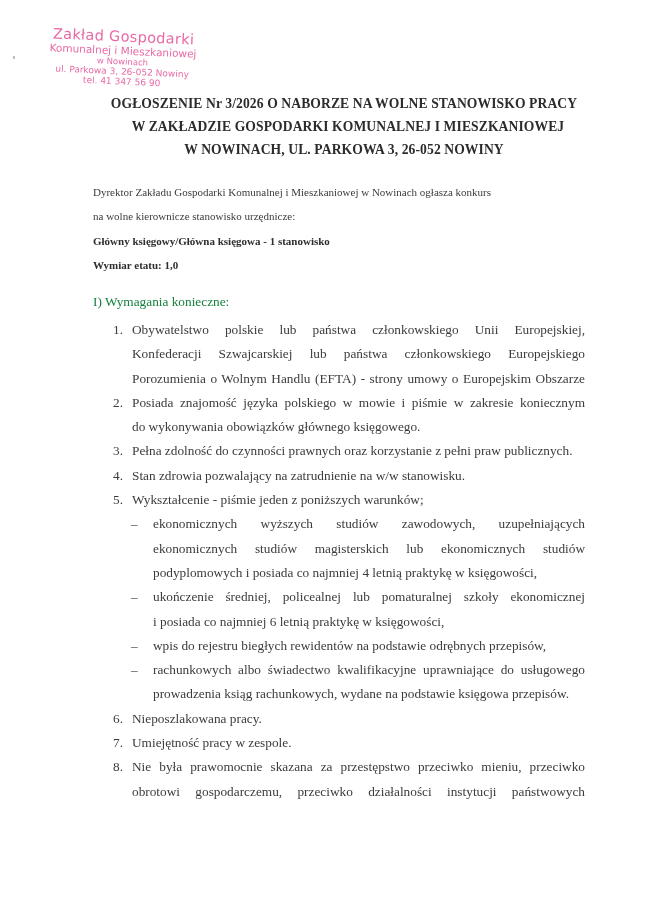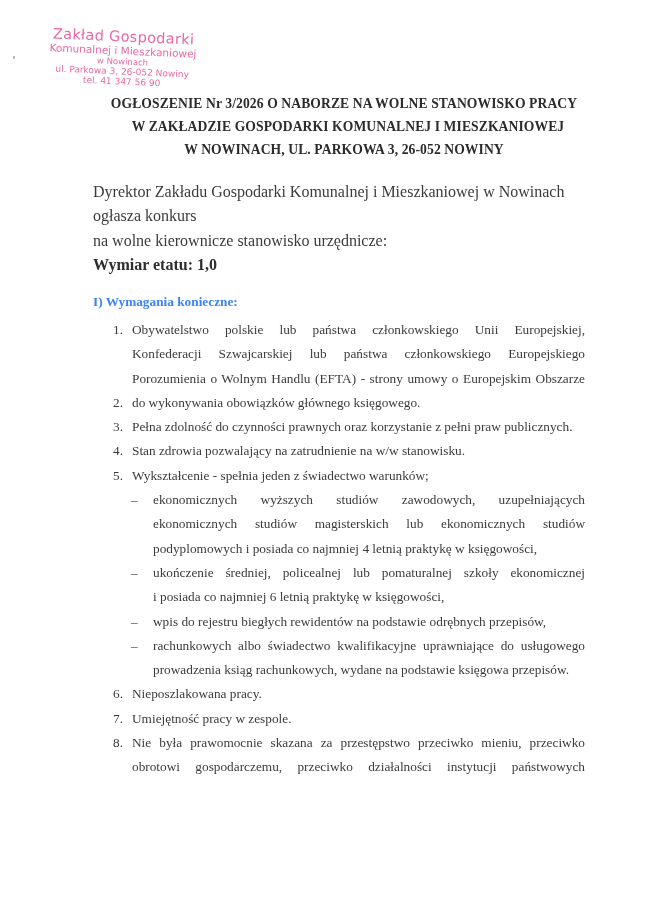--- a/index.html
+++ b/index.html
@@ -16,25 +16,25 @@
   .stamp .s5 { font-size: 9px; line-height: 10px; }
 
   .speck { position: absolute; left: 13px; top: 56px; width: 2px; height: 3px; background: #bbb; }
 
   .title { position: absolute; left: 0; width: 660px; text-align: center;
            font-weight: bold; font-size: 13.6px; color: #2c2c2c; letter-spacing: 0.1px; }
   .t1 { top: 96px; left: 14px; }
   .t2 { top: 119px; left: 18px; }
   .t3 { top: 142px; left: 14px; }
 
-  .text { position: absolute; font-size: 16px; line-height: 24.3px; color: #3b3b3b; }
+  .text { position: absolute; font-size: 11px; line-height: 24.3px; color: #3b3b3b; }
   .intro { left: 93px; top: 180px; width: 500px; }
   .bold { font-weight: bold; color: #2e2e2e; }
 
-  .section { position: absolute; left: 93px; top: 294px; font-weight: bold; font-size: 13.3px; color: #3b82f6; }
+  .section { position: absolute; left: 93px; top: 294px; font-weight: normal; font-size: 13.3px; color: #15803d; }
 
   .list { position: absolute; left: 113px; top: 318px; width: 472px; font-size: 13.3px; line-height: 24.3px; color: #3b3b3b; }
   .item { position: relative; padding-left: 19px; text-align: justify; text-align-last: auto; }
   .item .num { position: absolute; left: 0; top: 0; }
   .justify { text-align: justify; text-align-last: justify; }
   .line { display: block; }
   .sub { position: relative; padding-left: 40px; margin-left: 0; }
   .sub .dash { position: absolute; left: 18px; top: 0; }
 </style>
 </head>
@@ -50,52 +50,54 @@
   <div class="s5">tel. 41 347 56 90</div>
 </div>
 
 <div class="title t1">OGŁOSZENIE Nr 3/2026 O NABORZE NA WOLNE STANOWISKO PRACY</div>
 <div class="title t2">W ZAKŁADZIE  GOSPODARKI  KOMUNALNEJ  I  MIESZKANIOWEJ</div>
 <div class="title t3">W NOWINACH, UL. PARKOWA 3,  26-052  NOWINY</div>
 
 <div class="text intro">
   <span class="line">Dyrektor Zakładu Gospodarki Komunalnej i Mieszkaniowej w Nowinach ogłasza konkurs</span>
   <span class="line">na wolne kierownicze stanowisko urzędnicze:</span>
+  <span class="line bold">Główny księgowy/Główna księgowa -  1 stanowisko</span>
   <span class="line bold">Wymiar etatu: 1,0</span>
 </div>
 
 <div class="section">I) Wymagania konieczne:</div>
 
 <div class="list">
 
   <div class="item">
     <span class="num">1.</span>
     <span class="line justify">Obywatelstwo polskie lub państwa członkowskiego Unii Europejskiej,</span>
     <span class="line justify">Konfederacji Szwajcarskiej lub państwa członkowskiego Europejskiego</span>
     <span class="line justify">Porozumienia o Wolnym Handlu (EFTA) - strony umowy o Europejskim Obszarze</span>
   </div>
 
   <div class="item">
     <span class="num">2.</span>
+    <span class="line justify">Posiada znajomość języka polskiego w mowie i piśmie w zakresie koniecznym</span>
     <span class="line">do wykonywania obowiązków głównego księgowego.</span>
   </div>
 
   <div class="item">
     <span class="num">3.</span>
     <span class="line">Pełna zdolność do czynności prawnych oraz korzystanie z pełni praw publicznych.</span>
   </div>
 
   <div class="item">
     <span class="num">4.</span>
     <span class="line">Stan zdrowia pozwalający na zatrudnienie na w/w stanowisku.</span>
   </div>
 
   <div class="item">
     <span class="num">5.</span>
-    <span class="line">Wykształcenie - spełnia jeden z świadectwo warunków;</span>
+    <span class="line">Wykształcenie - piśmie jeden z poniższych warunków;</span>
   </div>
 
   <div class="sub">
     <span class="dash">–</span>
     <span class="line justify">ekonomicznych wyższych studiów zawodowych, uzupełniających</span>
     <span class="line justify">ekonomicznych studiów magisterskich lub ekonomicznych studiów</span>
     <span class="line">podyplomowych i posiada co najmniej 4 letnią praktykę w księgowości,</span>
   </div>
   <div class="sub">
     <span class="dash">–</span>

